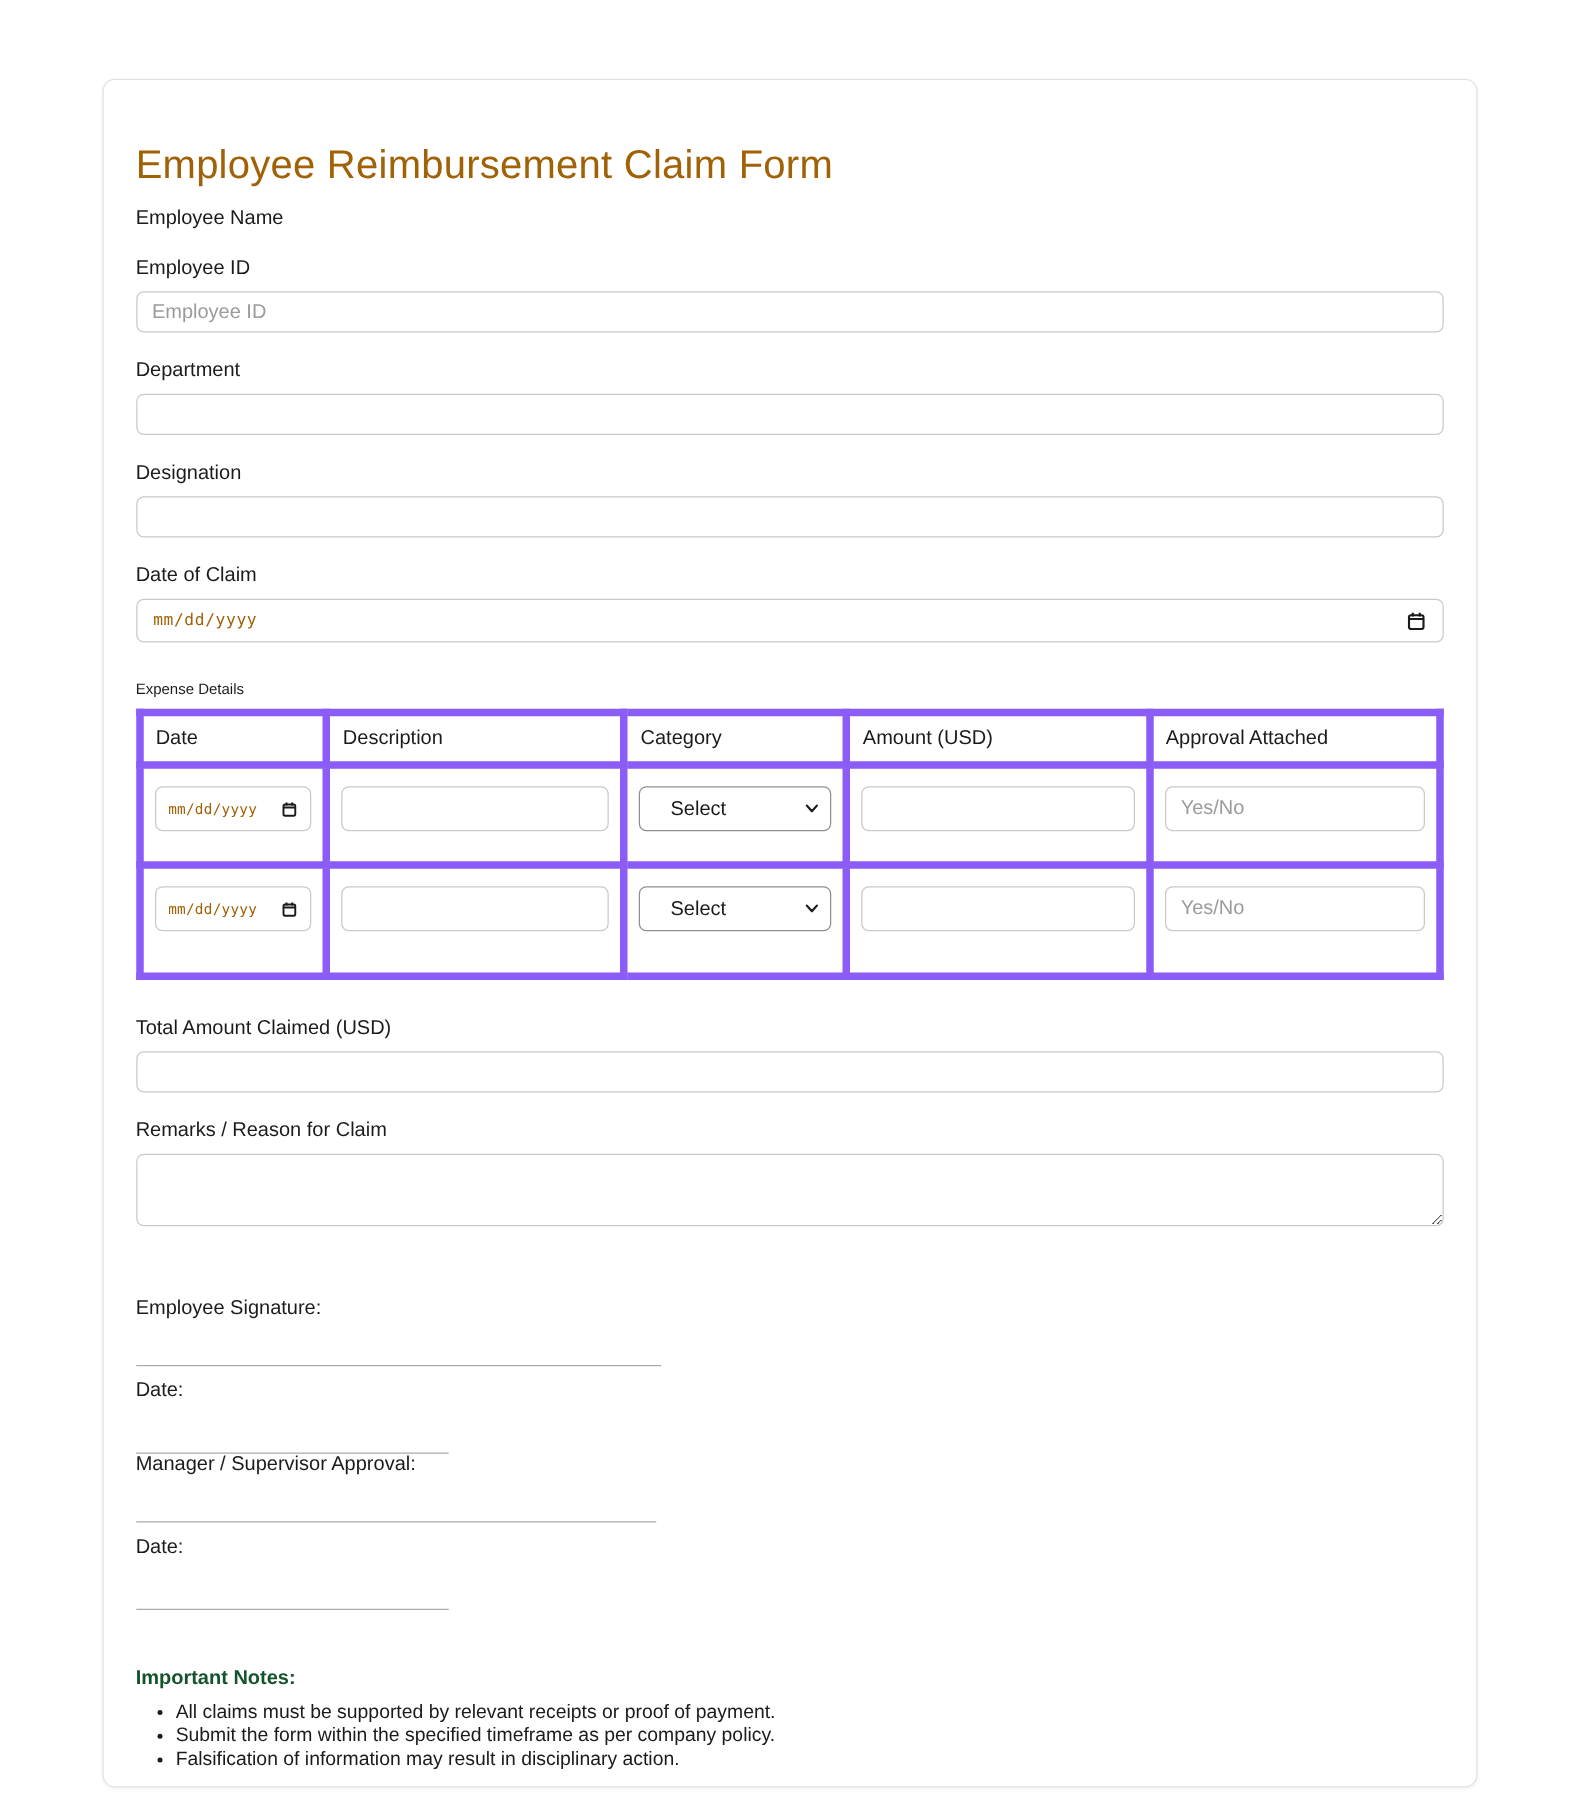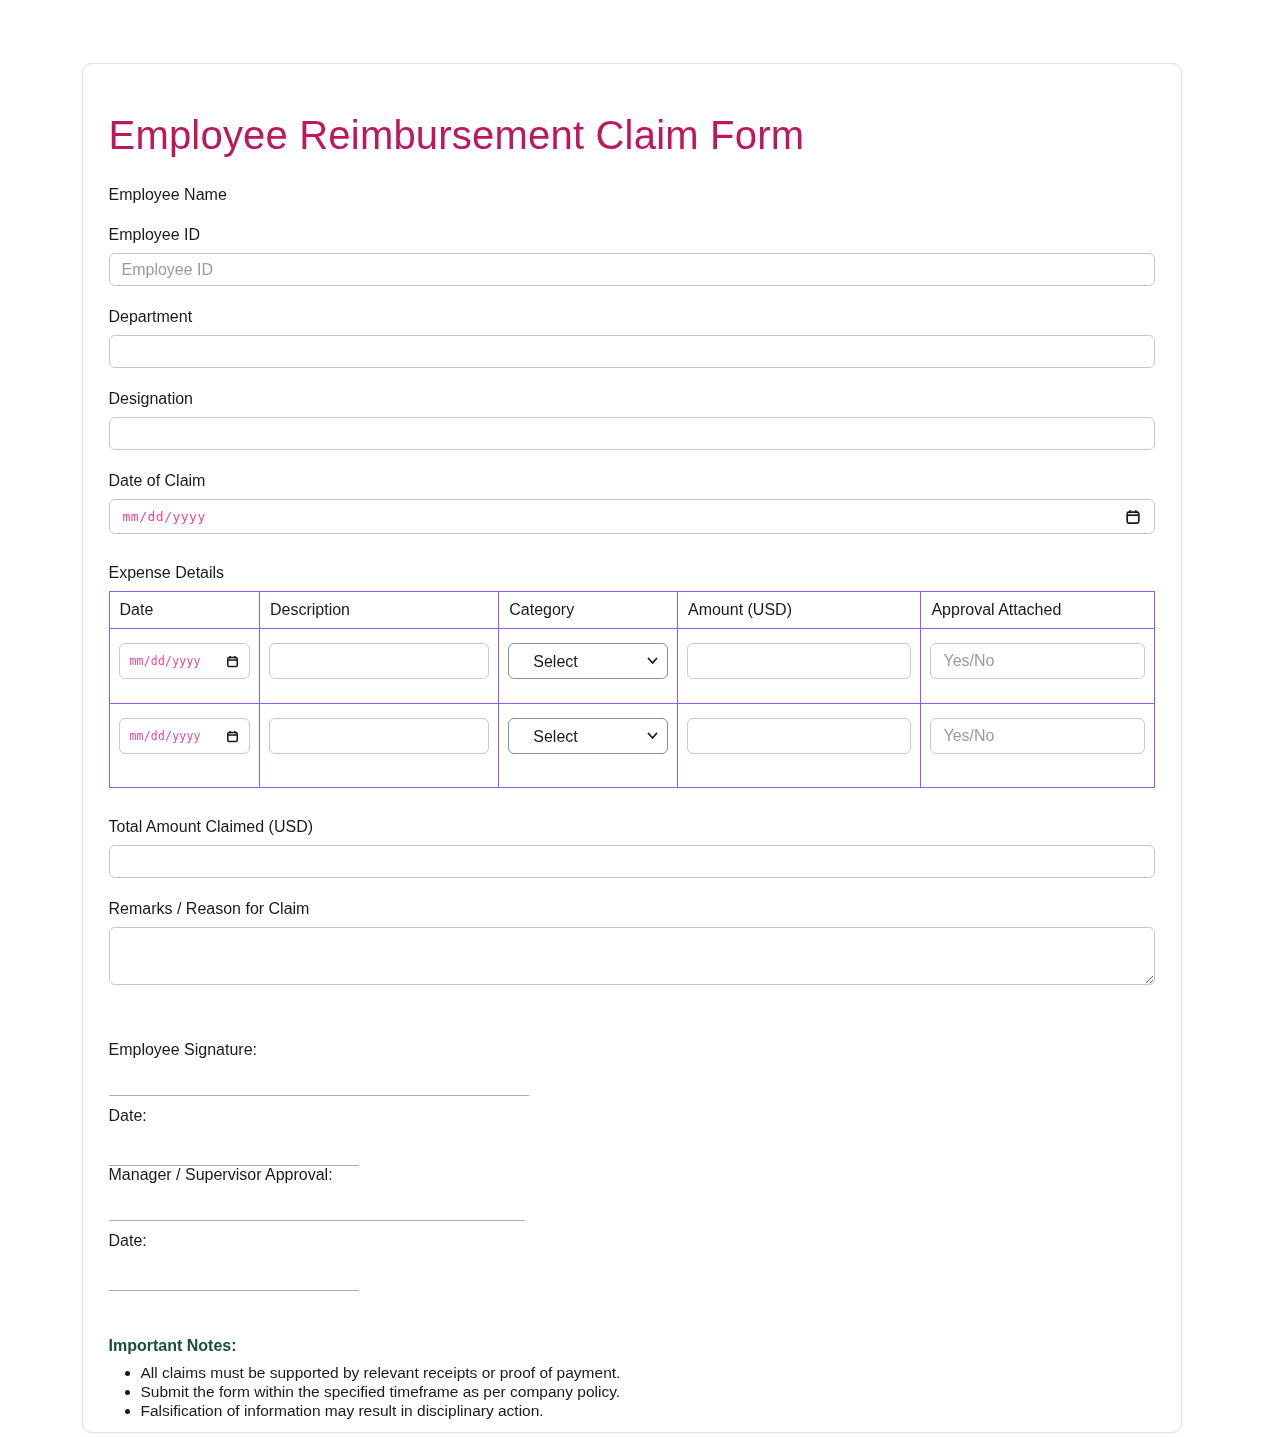--- a/index.html
+++ b/index.html
@@ -13,24 +13,24 @@
   .card {
     width: 1100px;
     margin: 63px auto 0 auto;
     background: #ffffff;
     border: 1px solid #e2e2e2;
     border-radius: 10px;
     box-shadow: 0 1px 3px rgba(0,0,0,0.05);
     padding: 49px 26px 12px 26px;
   }
   h1.page-title {
-    font-size: 40px;
+    font-size: 32px;
     font-weight: 400;
-    color: #be185d;
-    margin: 0 0 28px 0;
+    color: #a16207;
+    margin: 0 0 16px 0;
     letter-spacing: 0.2px;
   }
   .group { margin-bottom: 22px; }
   .group > label {
     display: block;
     font-size: 16px;
     color: #1b1b1b;
     margin-bottom: 9px;
   }
   input.text-input {
@@ -55,36 +55,36 @@
     border: 1px solid #c9c9c9;
     border-radius: 6px;
     background: #fff;
     cursor: default;
   }
   .date-input.big { height: 35px; padding: 0 13px; }
   .date-input.small { height: 36px; padding: 0 10px; width: 100%; min-width: 0; }
   .date-text {
     font-family: "DejaVu Sans Mono", monospace;
     font-size: 13px;
-    color: #ec4899;
+    color: #a16207;
     letter-spacing: 0.5px;
     white-space: nowrap;
   }
   .date-input.small .date-text { font-size: 11.5px; letter-spacing: 0.2px; }
   .cal-icon { flex: 0 0 auto; display: block; }
 
   
-  .section-label { font-size: 16px; margin: 30px 0 9px 0; }
+  .section-label { font-size: 12px; margin: 30px 0 9px 0; }
   table.expense {
     width: 100%;
     border-collapse: collapse;
     table-layout: fixed;
   }
   table.expense th, table.expense td {
-    border: 1px solid #8b5cf6;
+    border: 6px solid #8b5cf6;
   }
   table.expense th {
     font-weight: 400;
     font-size: 16px;
     text-align: left;
     padding: 9px 10px;
     color: #1b1b1b;
   }
   table.expense td {
     padding: 14px 9px 24px 9px;

